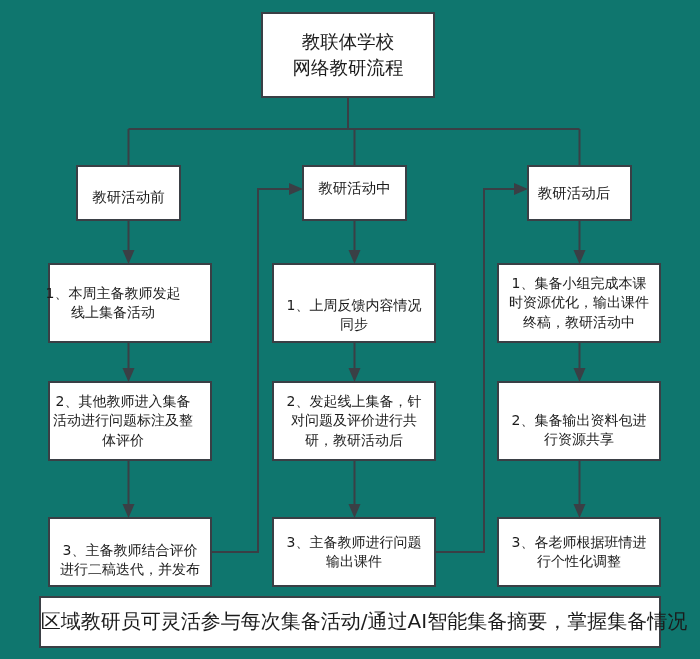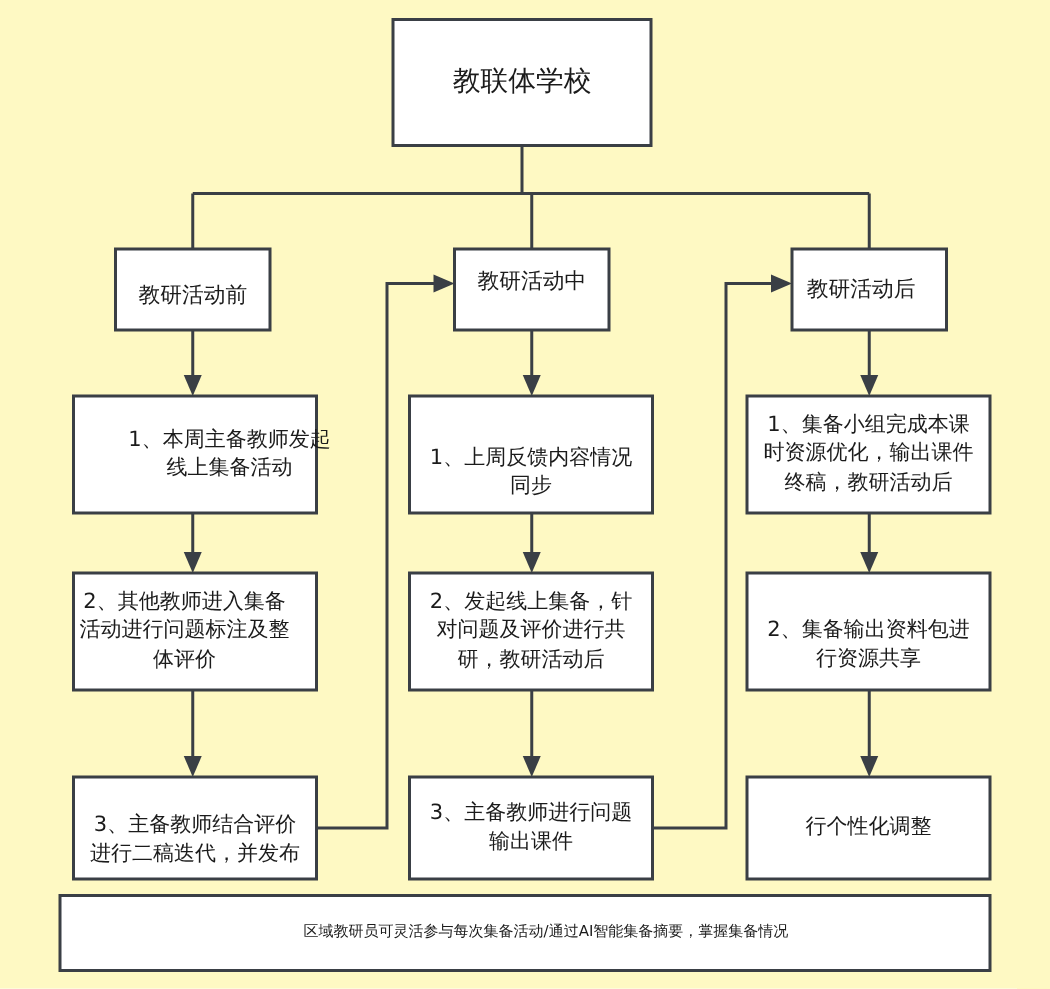--- a/index.html
+++ b/index.html
@@ -10,21 +10,21 @@
   body {
     width: 700px;
     height: 659px;
     overflow: hidden;
     font-family: "DejaVu Sans", "Liberation Sans", sans-serif;
   }
   #diagram-root {
     position: relative;
     width: 700px;
     height: 659px;
-    background: #fef9c3;
+    background: #0f766e;
   }
   svg#flow-svg {
     position: absolute;
     top: 0;
     left: 0;
     width: 700px;
     height: 659px;
     display: block;
   }
   .node-rect {
@@ -59,21 +59,21 @@
   .title-text {
     font-size: 18.5px;
   }
   .phase-text {
     font-size: 14.5px;
   }
   .step-text {
     font-size: 14px;
   }
   .footer-text {
-    font-size: 10px;
+    font-size: 20px;
     padding-left: 28px;
   }
   .tline {
     display: block;
   }
 </style>
 </head>
 <body>
 
 <div id="diagram-root">
@@ -136,33 +136,34 @@
     <path class="conn" d="M211,552 L258,552 L258,189 L295,189"></path>
     <polygon class="arrow-head" points="303,189 289,183 289,195"></polygon>
 
     <path class="conn" d="M435,552 L484,552 L484,189 L520,189"></path>
     <polygon class="arrow-head" points="528,189 514,183 514,195"></polygon>
 
   </svg>
 
   <div class="node-text title-text" style="left:262px; top:13px; width:172px; height:84px;">
     <span class="tline">教联体学校</span>
+    <span class="tline">网络教研流程</span>
   </div>
 
   <div class="node-text phase-text" style="left:77px; top:166px; width:103px; height:61px;">
     <span class="tline">教研活动前</span>
   </div>
   <div class="node-text phase-text" style="left:303px; top:166px; width:103px; height:44px;">
     <span class="tline">教研活动中</span>
   </div>
   <div class="node-text phase-text" style="left:528px; top:166px; width:92px; height:54px;">
     <span class="tline">教研活动后</span>
   </div>
 
-  <div class="node-text step-text" style="left:49px; top:264px; width:128px; height:78px;margin-left:40px;">
+  <div class="node-text step-text" style="left:49px; top:264px; width:128px; height:78px;">
     <span class="tline">1、本周主备教师发起</span>
     <span class="tline">线上集备活动</span>
   </div>
   <div class="node-text step-text" style="left:49px; top:382px; width:148px; height:78px;">
     <span class="tline">2、其他教师进入集备</span>
     <span class="tline">活动进行问题标注及整</span>
     <span class="tline">体评价</span>
   </div>
   <div class="node-text step-text" style="left:49px; top:518px; width:162px; height:84px;">
     <span class="tline">3、主备教师结合评价</span>
@@ -179,27 +180,28 @@
     <span class="tline">研，教研活动后</span>
   </div>
   <div class="node-text step-text" style="left:273px; top:518px; width:162px; height:68px;">
     <span class="tline">3、主备教师进行问题</span>
     <span class="tline">输出课件</span>
   </div>
 
   <div class="node-text step-text" style="left:498px; top:264px; width:162px; height:78px;">
     <span class="tline">1、集备小组完成本课</span>
     <span class="tline">时资源优化，输出课件</span>
-    <span class="tline">终稿，教研活动后</span>
+    <span class="tline">终稿，教研活动中</span>
   </div>
   <div class="node-text step-text" style="left:498px; top:382px; width:162px; height:96px;">
     <span class="tline">2、集备输出资料包进</span>
     <span class="tline">行资源共享</span>
   </div>
   <div class="node-text step-text" style="left:498px; top:518px; width:162px; height:68px;">
+    <span class="tline">3、各老师根据班情进</span>
     <span class="tline">行个性化调整</span>
   </div>
 
   <div class="node-text footer-text" style="left:40px; top:597px; width:620px; height:50px;">
     <span class="tline">区域教研员可灵活参与每次集备活动/通过AI智能集备摘要，掌握集备情况</span>
   </div>
 
 </div>
 
 </body></html>

